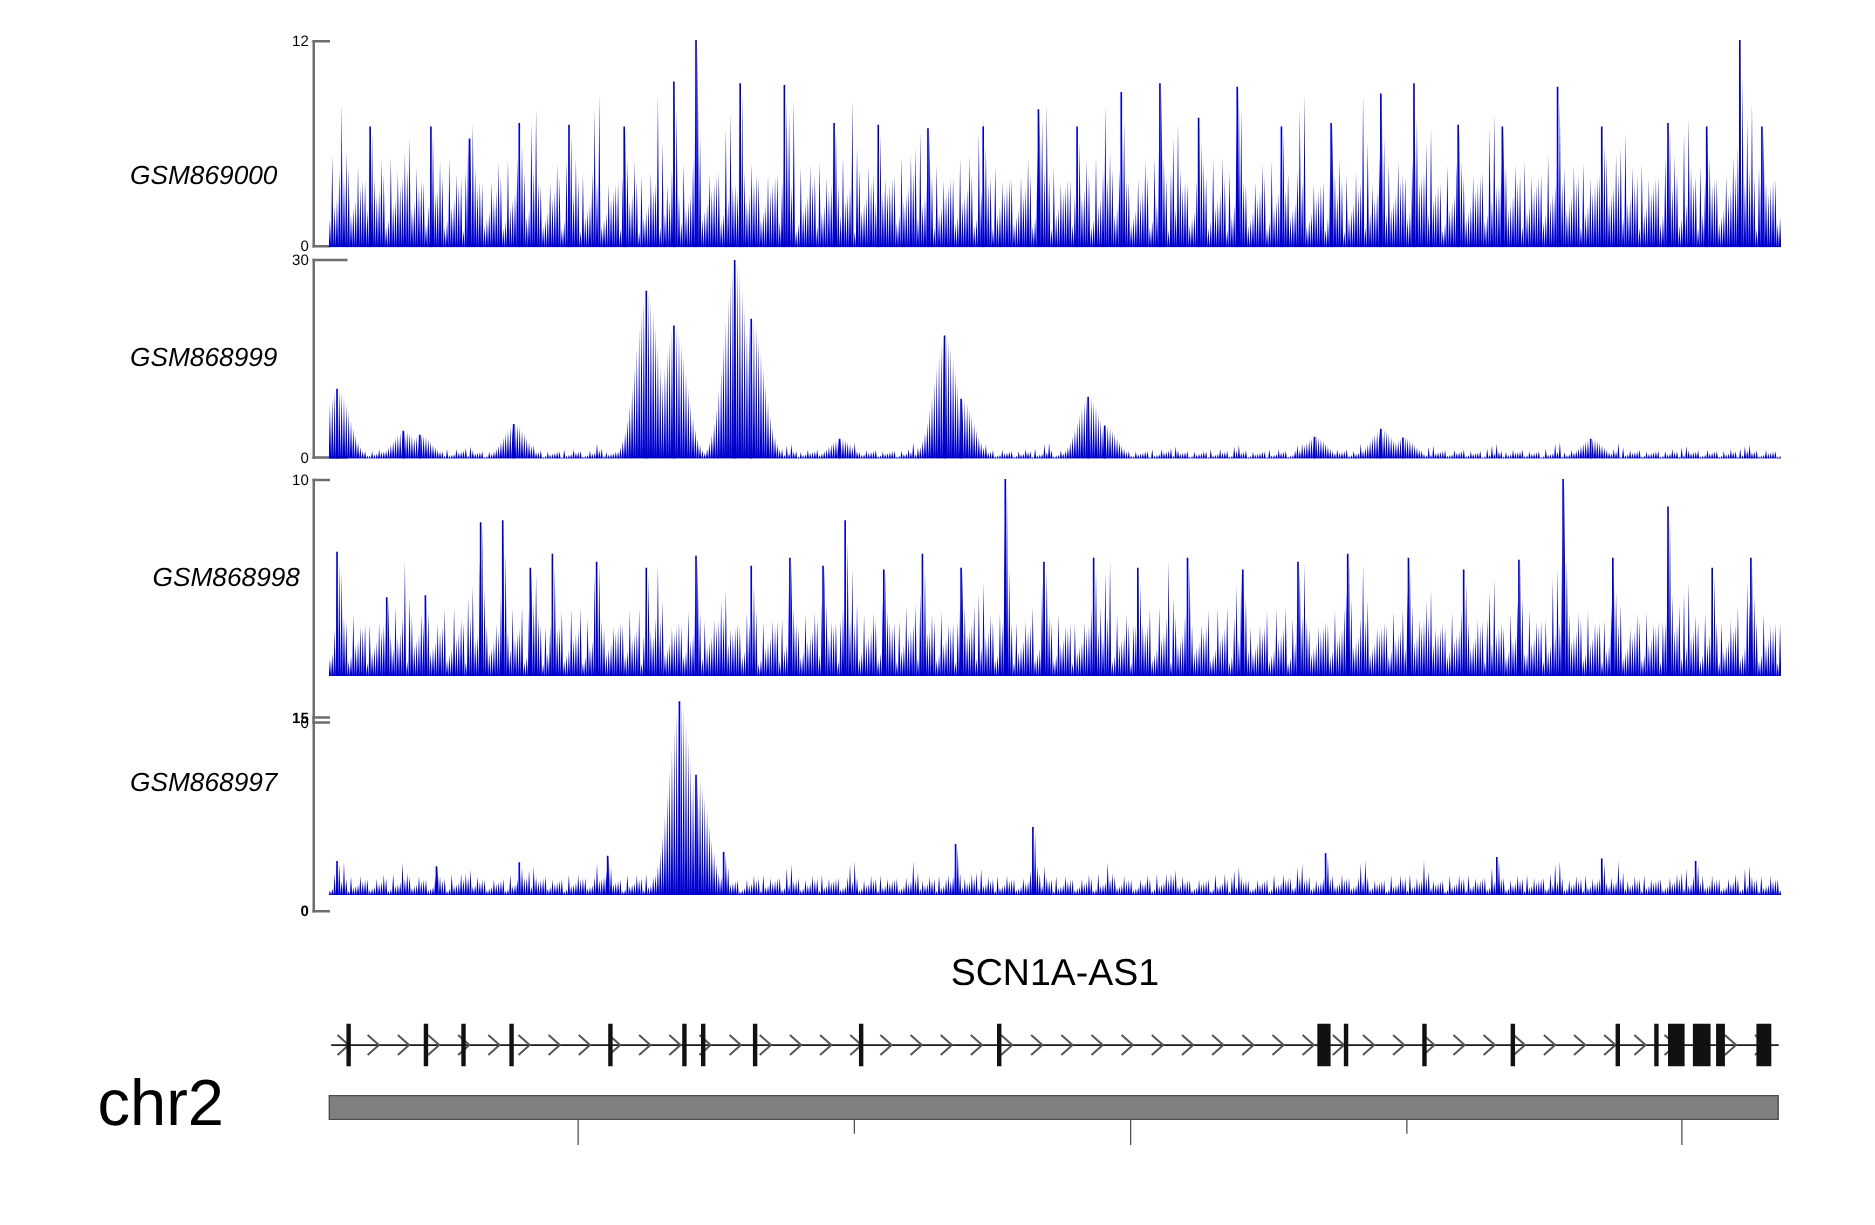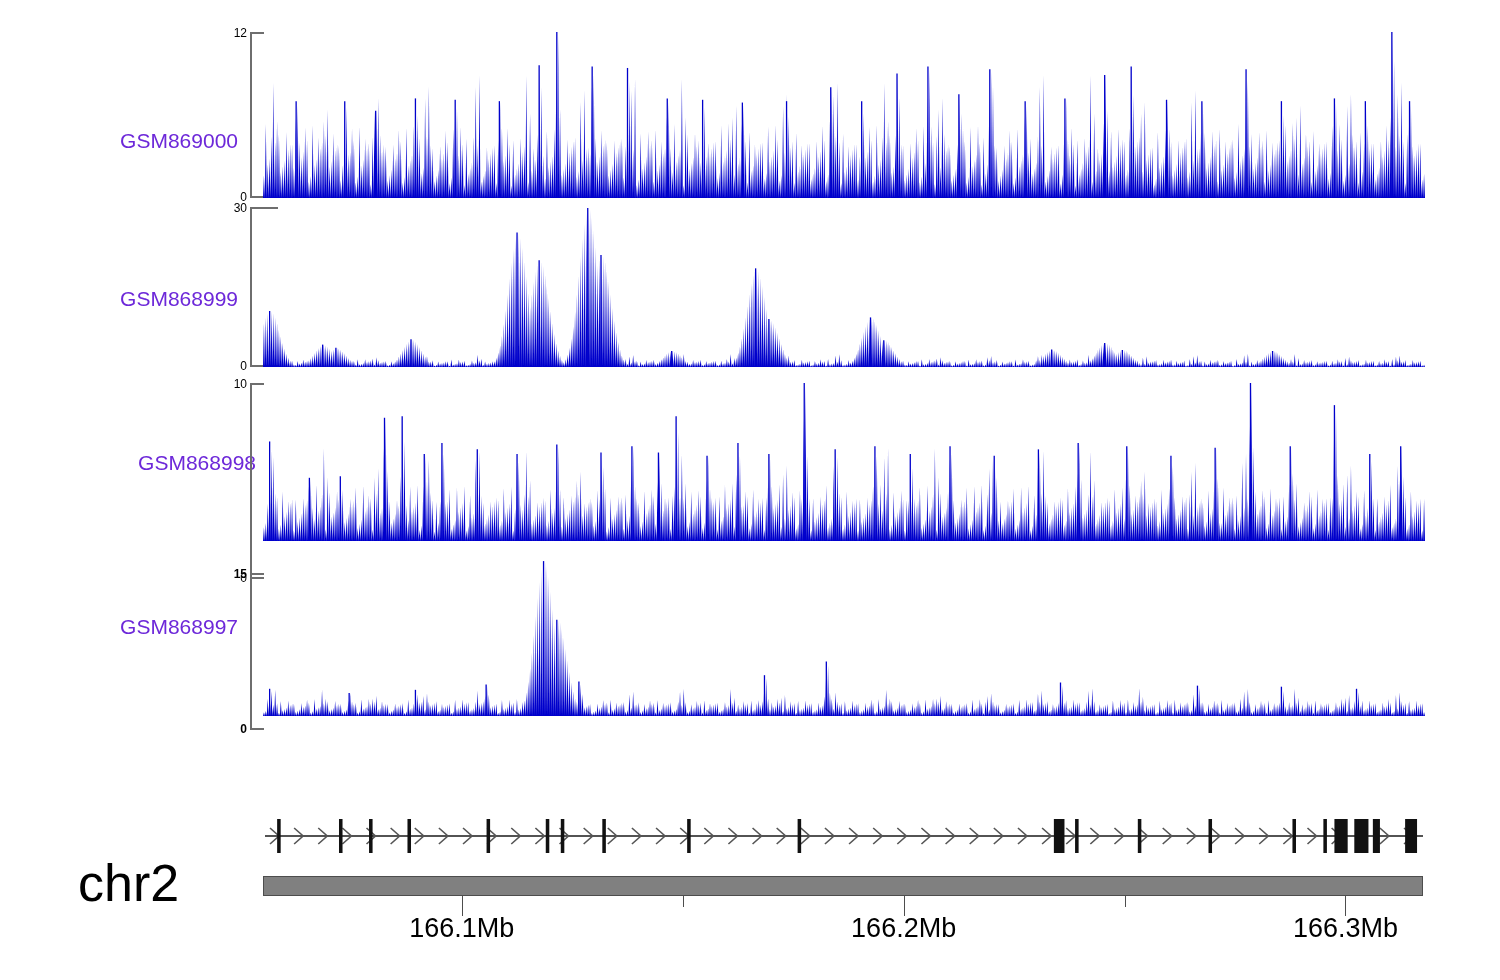--- a/index.html
+++ b/index.html
@@ -25,25 +25,26 @@
   
   .track {
     position: absolute;
     left: 0;
     width: 1500px;
   }
   .track-label {
     position: absolute;
     left: 88px;
     width: 150px;
-    text-align: right;
+    text-align: center;
     font-size: 21px;
     line-height: 24px;
-    color: #6d28d9;
+    color: #000000;
     white-space: nowrap;
+    font-style: italic;
   }
   .axis {
     position: absolute;
     left: 250px;
     width: 14px;
     border-left: 2px solid #6e6e6e;
     border-top: 2px solid #6e6e6e;
     border-bottom: 2px solid #6e6e6e;
     box-sizing: border-box;
   }
@@ -181,21 +182,21 @@
           <line x1="1018.4068441064718" x2="1018.4068441064718" y1="166" y2="69.16666666666666" stroke="#0000cc" stroke-width="1.3"></line>
           <line x1="1071.4258555133167" x2="1071.4258555133167" y1="166" y2="66.4" stroke="#0000cc" stroke-width="1.3"></line>
           <line x1="1102.353612167205" x2="1102.353612167205" y1="166" y2="69.16666666666666" stroke="#0000cc" stroke-width="1.3"></line>
           <line x1="1128.8631178706275" x2="1128.8631178706275" y1="166" y2="0" stroke="#0000cc" stroke-width="1.3"></line>
           <line x1="1146.536121672993" x2="1146.536121672993" y1="166" y2="69.16666666666666" stroke="#0000cc" stroke-width="1.3"></line>
         </svg>
       </div>
   </div>
 
   <div class="track" style="top:207px;height:160px;">
-    <div class="track-label" style="top:80px;">GSM868999</div>
+    <div class="track-label" style="top:68px;">GSM868999</div>
     <div class="axis" style="top:0px;height:160px;padding-left:26px;">
       <span class="axis-tick-top">30</span>
       <span class="axis-tick-bottom">0</span>
     </div>
     <div class="plot" style="top:0px;height:160px;">
         <svg viewBox="0 0 1162 160" preserveAspectRatio="none">
           <path d="M 0 160 L 0.00 160 L 0.94 116.39 L 1.87 160 L 1.87 160 L 2.81 110.76 L 3.75 160 L 3.75 160 L 4.69 106.58 L 5.62 160 L 5.62 160 L 6.56 104.32 L 7.50 160 L 7.50 160 L 8.43 104.24 L 9.37 160 L 9.37 160 L 10.31 106.35 L 11.25 160 L 11.25 160 L 12.18 110.40 L 13.12 160 L 13.12 160 L 14.06 115.95 L 14.99 160 L 14.99 160 L 15.93 122.41 L 16.87 160 L 16.87 160 L 17.80 129.18 L 18.74 160 L 18.74 160 L 19.68 135.72 L 20.62 160 L 20.62 160 L 21.55 141.62 L 22.49 160 L 22.49 160 L 23.43 146.64 L 24.36 160 L 24.36 160 L 25.30 150.66 L 26.24 160 L 26.24 160 L 27.18 153.73 L 28.11 160 L 28.11 160 L 29.05 153.81 L 29.99 160 L 29.99 160 L 30.92 157.49 L 31.86 160 L 31.86 160 L 32.80 157.66 L 33.74 160 L 33.74 160 L 34.67 154.08 L 35.61 160 L 35.61 160 L 36.55 156.45 L 37.48 160 L 37.48 160 L 38.42 155.84 L 39.36 160 L 39.36 160 L 40.30 152.45 L 41.23 160 L 41.23 160 L 42.17 154.63 L 43.11 160 L 43.11 160 L 44.04 154.03 L 44.98 160 L 44.98 160 L 45.92 153.42 L 46.85 160 L 46.85 160 L 47.79 151.18 L 48.73 160 L 48.73 160 L 49.67 148.64 L 50.60 160 L 50.60 160 L 51.54 145.94 L 52.48 160 L 52.48 160 L 53.41 143.28 L 54.35 160 L 54.35 160 L 55.29 140.90 L 56.23 160 L 56.23 160 L 57.16 139.04 L 58.10 160 L 58.10 160 L 59.04 137.90 L 59.97 160 L 59.97 160 L 60.91 137.61 L 61.85 160 L 61.85 160 L 62.79 138.21 L 63.72 160 L 63.72 160 L 64.66 139.62 L 65.60 160 L 65.60 160 L 66.53 141.69 L 67.47 160 L 67.47 160 L 68.41 143.77 L 69.35 160 L 69.35 160 L 70.28 142.13 L 71.22 160 L 71.22 160 L 72.16 141.11 L 73.09 160 L 73.09 160 L 74.03 140.80 L 74.97 160 L 74.97 160 L 75.90 141.26 L 76.84 160 L 76.84 160 L 77.78 142.42 L 78.72 160 L 78.72 160 L 79.65 144.16 L 80.59 160 L 80.59 160 L 81.53 146.29 L 82.46 160 L 82.46 160 L 83.40 148.59 L 84.34 160 L 84.34 160 L 85.28 150.88 L 86.21 160 L 86.21 160 L 87.15 153.00 L 88.09 160 L 88.09 160 L 89.02 153.99 L 89.96 160 L 89.96 160 L 90.90 154.08 L 91.84 160 L 91.84 160 L 92.77 157.51 L 93.71 160 L 93.71 160 L 94.65 152.36 L 95.58 160 L 95.58 160 L 96.52 157.32 L 97.46 160 L 97.46 160 L 98.40 156.72 L 99.33 160 L 99.33 160 L 100.27 156.11 L 101.21 160 L 101.21 160 L 102.14 152.14 L 103.08 160 L 103.08 160 L 104.02 154.90 L 104.95 160 L 104.95 160 L 105.89 154.29 L 106.83 160 L 106.83 160 L 107.77 153.45 L 108.70 160 L 108.70 160 L 109.64 151.45 L 110.58 160 L 110.58 160 L 111.51 157.54 L 112.45 160 L 112.45 160 L 113.39 150.18 L 114.33 160 L 114.33 160 L 115.26 153.23 L 116.20 160 L 116.20 160 L 117.14 155.72 L 118.07 160 L 118.07 160 L 119.01 155.12 L 119.95 160 L 119.95 160 L 120.89 154.54 L 121.82 160 L 121.82 160 L 122.76 153.91 L 123.70 160 L 123.70 160 L 124.63 158.37 L 125.57 160 L 125.57 160 L 126.51 157.76 L 127.45 160 L 127.45 160 L 128.38 154.33 L 129.32 160 L 129.32 160 L 130.26 156.21 L 131.19 160 L 131.19 160 L 132.13 154.46 L 133.07 160 L 133.07 160 L 134.00 152.22 L 134.94 160 L 134.94 160 L 135.88 149.51 L 136.82 160 L 136.82 160 L 137.75 146.41 L 138.69 160 L 138.69 160 L 139.63 143.09 L 140.56 160 L 140.56 160 L 141.50 139.78 L 142.44 160 L 142.44 160 L 143.38 136.76 L 144.31 160 L 144.31 160 L 145.25 134.34 L 146.19 160 L 146.19 160 L 147.12 132.79 L 148.06 160 L 148.06 160 L 149.00 132.27 L 149.94 160 L 149.94 160 L 150.87 132.85 L 151.81 160 L 151.81 160 L 152.75 134.45 L 153.68 160 L 153.68 160 L 154.62 136.91 L 155.56 160 L 155.56 160 L 156.50 139.95 L 157.43 160 L 157.43 160 L 158.37 143.27 L 159.31 160 L 159.31 160 L 160.24 146.59 L 161.18 160 L 161.18 160 L 162.12 149.67 L 163.05 160 L 163.05 160 L 163.99 148.95 L 164.93 160 L 164.93 160 L 165.87 154.56 L 166.80 160 L 166.80 160 L 167.74 154.56 L 168.68 160 L 168.68 160 L 169.61 153.14 L 170.55 160 L 170.55 160 L 171.49 158.42 L 172.43 160 L 172.43 160 L 173.36 157.81 L 174.30 160 L 174.30 160 L 175.24 154.45 L 176.17 160 L 176.17 160 L 177.11 156.60 L 178.05 160 L 178.05 160 L 178.99 155.99 L 179.92 160 L 179.92 160 L 180.86 155.39 L 181.80 160 L 181.80 160 L 182.73 154.23 L 183.67 160 L 183.67 160 L 184.61 154.17 L 185.55 160 L 185.55 160 L 186.48 158.63 L 187.42 160 L 187.42 160 L 188.36 152.61 L 189.29 160 L 189.29 160 L 190.23 157.42 L 191.17 160 L 191.17 160 L 192.10 156.82 L 193.04 160 L 193.04 160 L 193.98 156.21 L 194.92 160 L 194.92 160 L 195.85 152.39 L 196.79 160 L 196.79 160 L 197.73 155.00 L 198.66 160 L 198.66 160 L 199.60 154.39 L 200.54 160 L 200.54 160 L 201.48 153.70 L 202.41 160 L 202.41 160 L 203.35 158.25 L 204.29 160 L 204.29 160 L 205.22 157.64 L 206.16 160 L 206.16 160 L 207.10 157.03 L 208.04 160 L 208.04 160 L 208.97 153.48 L 209.91 160 L 209.91 160 L 210.85 155.82 L 211.78 160 L 211.78 160 L 212.72 155.22 L 213.66 160 L 213.66 160 L 214.60 147.73 L 215.53 160 L 215.53 160 L 216.47 153.27 L 217.41 160 L 217.41 160 L 218.34 151.79 L 219.28 160 L 219.28 160 L 220.22 157.86 L 221.15 160 L 221.15 160 L 222.09 154.57 L 223.03 160 L 223.03 160 L 223.97 156.65 L 224.90 160 L 224.90 160 L 225.84 156.04 L 226.78 160 L 226.78 160 L 227.71 155.43 L 228.65 160 L 228.65 160 L 229.59 154.36 L 230.53 160 L 230.53 160 L 231.46 154.22 L 232.40 160 L 232.40 160 L 233.34 150.68 L 234.27 160 L 234.27 160 L 235.21 145.50 L 236.15 160 L 236.15 160 L 237.09 138.32 L 238.02 160 L 238.02 160 L 238.96 128.87 L 239.90 160 L 239.90 160 L 240.83 117.04 L 241.77 160 L 241.77 160 L 242.71 103.04 L 243.65 160 L 243.65 160 L 244.58 87.44 L 245.52 160 L 245.52 160 L 246.46 71.19 L 247.39 160 L 247.39 160 L 248.33 55.56 L 249.27 160 L 249.27 160 L 250.20 42.01 L 251.14 160 L 251.14 160 L 252.08 31.92 L 253.02 160 L 253.02 160 L 253.95 26.41 L 254.89 160 L 254.89 160 L 255.83 26.14 L 256.76 160 L 256.76 160 L 257.70 31.12 L 258.64 160 L 258.64 160 L 259.58 40.79 L 260.51 160 L 260.51 160 L 261.45 54.05 L 262.39 160 L 262.39 160 L 263.32 69.53 L 264.26 160 L 264.26 160 L 265.20 85.78 L 266.14 160 L 266.14 160 L 267.07 99.68 L 268.01 160 L 268.01 160 L 268.95 86.79 L 269.88 160 L 269.88 160 L 270.82 74.65 L 271.76 160 L 271.76 160 L 272.70 64.38 L 273.63 160 L 273.63 160 L 274.57 57.09 L 275.51 160 L 275.51 160 L 276.44 53.58 L 277.38 160 L 277.38 160 L 278.32 54.26 L 279.25 160 L 279.25 160 L 280.19 59.06 L 281.13 160 L 281.13 160 L 282.07 67.42 L 283.00 160 L 283.00 160 L 283.94 78.42 L 284.88 160 L 284.88 160 L 285.81 90.93 L 286.75 160 L 286.75 160 L 287.69 103.82 L 288.63 160 L 288.63 160 L 289.56 116.09 L 290.50 160 L 290.50 160 L 291.44 127.03 L 292.37 160 L 292.37 160 L 293.31 136.21 L 294.25 160 L 294.25 160 L 295.19 143.51 L 296.12 160 L 296.12 160 L 297.06 149.02 L 298.00 160 L 298.00 160 L 298.93 152.97 L 299.87 160 L 299.87 160 L 300.81 155.30 L 301.75 160 L 301.75 160 L 302.68 152.17 L 303.62 160 L 303.62 160 L 304.56 147.47 L 305.49 160 L 305.49 160 L 306.43 140.72 L 307.37 160 L 307.37 160 L 308.30 131.50 L 309.24 160 L 309.24 160 L 310.18 119.53 L 311.12 160 L 311.12 160 L 312.05 104.77 L 312.99 160 L 312.99 160 L 313.93 87.60 L 314.86 160 L 314.86 160 L 315.80 68.80 L 316.74 160 L 316.74 160 L 317.68 49.63 L 318.61 160 L 318.61 160 L 319.55 31.67 L 320.49 160 L 320.49 160 L 321.42 16.63 L 322.36 160 L 322.36 160 L 323.30 6.11 L 324.24 160 L 324.24 160 L 325.17 1.30 L 326.11 160 L 326.11 160 L 327.05 2.75 L 327.98 160 L 327.98 160 L 328.92 10.30 L 329.86 160 L 329.86 160 L 330.80 23.08 L 331.73 160 L 331.73 160 L 332.67 39.67 L 333.61 160 L 333.61 160 L 334.54 58.40 L 335.48 160 L 335.48 160 L 336.42 51.96 L 337.35 160 L 337.35 160 L 338.29 48.26 L 339.23 160 L 339.23 160 L 340.17 48.97 L 341.10 160 L 341.10 160 L 342.04 53.99 L 342.98 160 L 342.98 160 L 343.91 62.76 L 344.85 160 L 344.85 160 L 345.79 74.30 L 346.73 160 L 346.73 160 L 347.66 87.43 L 348.60 160 L 348.60 160 L 349.54 100.96 L 350.47 160 L 350.47 160 L 351.41 113.85 L 352.35 160 L 352.35 160 L 353.29 125.34 L 354.22 160 L 354.22 160 L 355.16 134.99 L 356.10 160 L 356.10 160 L 357.03 142.66 L 357.97 160 L 357.97 160 L 358.91 148.45 L 359.85 160 L 359.85 160 L 360.78 152.61 L 361.72 160 L 361.72 160 L 362.66 152.01 L 363.59 160 L 363.59 160 L 364.53 156.79 L 365.47 160 L 365.47 160 L 366.40 149.39 L 367.34 160 L 367.34 160 L 368.28 155.58 L 369.22 160 L 369.22 160 L 370.15 148.12 L 371.09 160 L 371.09 160 L 372.03 154.37 L 372.96 160 L 372.96 160 L 373.90 153.76 L 374.84 160 L 374.84 160 L 375.78 158.23 L 376.71 160 L 376.71 160 L 377.65 154.51 L 378.59 160 L 378.59 160 L 379.52 157.01 L 380.46 160 L 380.46 160 L 381.40 156.41 L 382.34 160 L 382.34 160 L 383.27 152.88 L 384.21 160 L 384.21 160 L 385.15 155.19 L 386.08 160 L 386.08 160 L 387.02 154.59 L 387.96 160 L 387.96 160 L 388.90 153.98 L 389.83 160 L 389.83 160 L 390.77 152.67 L 391.71 160 L 391.71 160 L 392.64 156.90 L 393.58 160 L 393.58 160 L 394.52 155.64 L 395.45 160 L 395.45 160 L 396.39 153.98 L 397.33 160 L 397.33 160 L 398.27 152.33 L 399.20 160 L 399.20 160 L 400.14 150.41 L 401.08 160 L 401.08 160 L 402.01 148.50 L 402.95 160 L 402.95 160 L 403.89 146.73 L 404.83 160 L 404.83 160 L 405.76 145.30 L 406.70 160 L 406.70 160 L 407.64 144.36 L 408.57 160 L 408.57 160 L 409.51 144.00 L 410.45 160 L 410.45 160 L 411.39 144.28 L 412.32 160 L 412.32 160 L 413.26 145.16 L 414.20 160 L 414.20 160 L 415.13 146.54 L 416.07 160 L 416.07 160 L 417.01 148.17 L 417.95 160 L 417.95 160 L 418.88 150.18 L 419.82 160 L 419.82 160 L 420.76 146.89 L 421.69 160 L 421.69 160 L 422.63 153.89 L 423.57 160 L 423.57 160 L 424.50 154.64 L 425.44 160 L 425.44 160 L 426.38 156.76 L 427.32 160 L 427.32 160 L 428.25 156.46 L 429.19 160 L 429.19 160 L 430.13 153.01 L 431.06 160 L 431.06 160 L 432.00 155.24 L 432.94 160 L 432.94 160 L 433.88 154.64 L 434.81 160 L 434.81 160 L 435.75 154.03 L 436.69 160 L 436.69 160 L 437.62 152.79 L 438.56 160 L 438.56 160 L 439.50 157.89 L 440.44 160 L 440.44 160 L 441.37 157.28 L 442.31 160 L 442.31 160 L 443.25 154.10 L 444.18 160 L 444.18 160 L 445.12 156.07 L 446.06 160 L 446.06 160 L 447.00 155.46 L 447.93 160 L 447.93 160 L 448.87 154.86 L 449.81 160 L 449.81 160 L 450.74 153.88 L 451.68 160 L 451.68 160 L 452.62 153.64 L 453.55 160 L 453.55 160 L 454.49 158.11 L 455.43 160 L 455.43 160 L 456.37 157.50 L 457.30 160 L 457.30 160 L 458.24 153.67 L 459.18 160 L 459.18 160 L 460.11 156.29 L 461.05 160 L 461.05 160 L 461.99 155.68 L 462.93 160 L 462.93 160 L 463.86 152.04 L 464.80 160 L 464.80 160 L 465.74 154.47 L 466.67 160 L 466.67 160 L 467.61 146.94 L 468.55 160 L 468.55 160 L 469.49 156.37 L 470.42 160 L 470.42 160 L 471.36 151.00 L 472.30 160 L 472.30 160 L 473.23 150.64 L 474.17 160 L 474.17 160 L 475.11 145.84 L 476.05 160 L 476.05 160 L 476.98 139.41 L 477.92 160 L 477.92 160 L 478.86 131.25 L 479.79 160 L 479.79 160 L 480.73 121.42 L 481.67 160 L 481.67 160 L 482.60 110.26 L 483.54 160 L 483.54 160 L 484.48 98.38 L 485.42 160 L 485.42 160 L 486.35 86.67 L 487.29 160 L 487.29 160 L 488.23 76.14 L 489.16 160 L 489.16 160 L 490.10 67.87 L 491.04 160 L 491.04 160 L 491.98 62.75 L 492.91 160 L 492.91 160 L 493.85 61.38 L 494.79 160 L 494.79 160 L 495.72 63.90 L 496.66 160 L 496.66 160 L 497.60 70.03 L 498.54 160 L 498.54 160 L 499.47 79.08 L 500.41 160 L 500.41 160 L 501.35 90.06 L 502.28 160 L 502.28 160 L 503.22 101.93 L 504.16 160 L 504.16 160 L 505.10 112.81 L 506.03 160 L 506.03 160 L 506.97 112.01 L 507.91 160 L 507.91 160 L 508.84 113.10 L 509.78 160 L 509.78 160 L 510.72 115.96 L 511.65 160 L 511.65 160 L 512.59 120.28 L 513.53 160 L 513.53 160 L 514.47 125.57 L 515.40 160 L 515.40 160 L 516.34 131.33 L 517.28 160 L 517.28 160 L 518.21 137.06 L 519.15 160 L 519.15 160 L 520.09 142.37 L 521.03 160 L 521.03 160 L 521.96 146.98 L 522.90 160 L 522.90 160 L 523.84 150.76 L 524.77 160 L 524.77 160 L 525.71 148.50 L 526.65 160 L 526.65 160 L 527.59 154.74 L 528.52 160 L 528.52 160 L 529.46 154.13 L 530.40 160 L 530.40 160 L 531.33 153.04 L 532.27 160 L 532.27 160 L 533.21 157.98 L 534.15 160 L 534.15 160 L 535.08 157.38 L 536.02 160 L 536.02 160 L 536.96 156.77 L 537.89 160 L 537.89 160 L 538.83 152.83 L 539.77 160 L 539.77 160 L 540.70 155.56 L 541.64 160 L 541.64 160 L 542.58 154.95 L 543.52 160 L 543.52 160 L 544.45 154.13 L 545.39 160 L 545.39 160 L 546.33 153.74 L 547.26 160 L 547.26 160 L 548.20 158.20 L 549.14 160 L 549.14 160 L 550.08 157.60 L 551.01 160 L 551.01 160 L 551.95 153.92 L 552.89 160 L 552.89 160 L 553.82 156.39 L 554.76 160 L 554.76 160 L 555.70 155.78 L 556.64 160 L 556.64 160 L 557.57 152.29 L 558.51 160 L 558.51 160 L 559.45 154.57 L 560.38 160 L 560.38 160 L 561.32 153.96 L 562.26 160 L 562.26 160 L 563.20 158.42 L 564.13 160 L 564.13 160 L 565.07 152.07 L 566.01 160 L 566.01 160 L 566.94 157.21 L 567.88 160 L 567.88 160 L 568.82 156.60 L 569.75 160 L 569.75 160 L 570.69 156.00 L 571.63 160 L 571.63 160 L 572.57 148.55 L 573.50 160 L 573.50 160 L 574.44 154.79 L 575.38 160 L 575.38 160 L 576.31 147.28 L 577.25 160 L 577.25 160 L 578.19 153.16 L 579.13 160 L 579.13 160 L 580.06 158.03 L 581.00 160 L 581.00 160 L 581.94 157.43 L 582.87 160 L 582.87 160 L 583.81 156.82 L 584.75 160 L 584.75 160 L 585.69 152.95 L 586.62 160 L 586.62 160 L 587.56 155.61 L 588.50 160 L 588.50 160 L 589.43 153.67 L 590.37 160 L 590.37 160 L 591.31 150.69 L 592.25 160 L 592.25 160 L 593.18 146.84 L 594.12 160 L 594.12 160 L 595.06 142.13 L 595.99 160 L 595.99 160 L 596.93 136.69 L 597.87 160 L 597.87 160 L 598.80 130.79 L 599.74 160 L 599.74 160 L 600.68 124.82 L 601.62 160 L 601.62 160 L 602.55 119.30 L 603.49 160 L 603.49 160 L 604.43 114.76 L 605.36 160 L 605.36 160 L 606.30 111.68 L 607.24 160 L 607.24 160 L 608.18 110.42 L 609.11 160 L 609.11 160 L 610.05 111.12 L 610.99 160 L 610.99 160 L 611.92 113.70 L 612.86 160 L 612.86 160 L 613.80 117.86 L 614.74 160 L 614.74 160 L 615.67 123.16 L 616.61 160 L 616.61 160 L 617.55 129.05 L 618.48 160 L 618.48 160 L 619.42 134.11 L 620.36 160 L 620.36 160 L 621.30 133.36 L 622.23 160 L 622.23 160 L 623.17 133.66 L 624.11 160 L 624.11 160 L 625.04 134.98 L 625.98 160 L 625.98 160 L 626.92 137.16 L 627.85 160 L 627.85 160 L 628.79 139.97 L 629.73 160 L 629.73 160 L 630.67 143.13 L 631.60 160 L 631.60 160 L 632.54 146.34 L 633.48 160 L 633.48 160 L 634.41 149.38 L 635.35 160 L 635.35 160 L 636.29 152.06 L 637.23 160 L 637.23 160 L 638.16 154.30 L 639.10 160 L 639.10 160 L 640.04 153.84 L 640.97 160 L 640.97 160 L 641.91 157.39 L 642.85 160 L 642.85 160 L 643.79 157.70 L 644.72 160 L 644.72 160 L 645.66 154.16 L 646.60 160 L 646.60 160 L 647.53 156.48 L 648.47 160 L 648.47 160 L 649.41 155.88 L 650.35 160 L 650.35 160 L 651.28 155.27 L 652.22 160 L 652.22 160 L 653.16 153.95 L 654.09 160 L 654.09 160 L 655.03 154.06 L 655.97 160 L 655.97 160 L 656.90 158.52 L 657.84 160 L 657.84 160 L 658.78 152.32 L 659.72 160 L 659.72 160 L 660.65 157.31 L 661.59 160 L 661.59 160 L 662.53 156.70 L 663.46 160 L 663.46 160 L 664.40 156.10 L 665.34 160 L 665.34 160 L 666.28 152.11 L 667.21 160 L 667.21 160 L 668.15 154.88 L 669.09 160 L 669.09 160 L 670.02 154.28 L 670.96 160 L 670.96 160 L 671.90 153.41 L 672.84 160 L 672.84 160 L 673.77 151.44 L 674.71 160 L 674.71 160 L 675.65 157.53 L 676.58 160 L 676.58 160 L 677.52 150.16 L 678.46 160 L 678.46 160 L 679.40 153.20 L 680.33 160 L 680.33 160 L 681.27 155.71 L 682.21 160 L 682.21 160 L 683.14 155.10 L 684.08 160 L 684.08 160 L 685.02 154.50 L 685.95 160 L 685.95 160 L 686.89 153.89 L 687.83 160 L 687.83 160 L 688.77 158.35 L 689.70 160 L 689.70 160 L 690.64 157.74 L 691.58 160 L 691.58 160 L 692.51 154.29 L 693.45 160 L 693.45 160 L 694.39 156.53 L 695.33 160 L 695.33 160 L 696.26 155.93 L 697.20 160 L 697.20 160 L 698.14 155.32 L 699.07 160 L 699.07 160 L 700.01 154.07 L 700.95 160 L 700.95 160 L 701.89 154.11 L 702.82 160 L 702.82 160 L 703.76 158.57 L 704.70 160 L 704.70 160 L 705.63 152.44 L 706.57 160 L 706.57 160 L 707.51 157.36 L 708.45 160 L 708.45 160 L 709.38 156.75 L 710.32 160 L 710.32 160 L 711.26 156.15 L 712.19 160 L 712.19 160 L 713.13 152.23 L 714.07 160 L 714.07 160 L 715.00 154.93 L 715.94 160 L 715.94 160 L 716.88 154.33 L 717.82 160 L 717.82 160 L 718.75 153.53 L 719.69 160 L 719.69 160 L 720.63 158.18 L 721.56 160 L 721.56 160 L 722.50 157.58 L 723.44 160 L 723.44 160 L 724.38 150.21 L 725.31 160 L 725.31 160 L 726.25 153.32 L 727.19 160 L 727.19 160 L 728.12 148.94 L 729.06 160 L 729.06 160 L 730.00 155.15 L 730.94 160 L 730.94 160 L 731.87 154.55 L 732.81 160 L 732.81 160 L 733.75 153.10 L 734.68 160 L 734.68 160 L 735.62 158.40 L 736.56 160 L 736.56 160 L 737.50 157.79 L 738.43 160 L 738.43 160 L 739.37 154.41 L 740.31 160 L 740.31 160 L 741.24 156.58 L 742.18 160 L 742.18 160 L 743.12 155.98 L 744.05 160 L 744.05 160 L 744.99 155.37 L 745.93 160 L 745.93 160 L 746.87 154.19 L 747.80 160 L 747.80 160 L 748.74 154.16 L 749.68 160 L 749.68 160 L 750.61 158.62 L 751.55 160 L 751.55 160 L 752.49 152.57 L 753.43 160 L 753.43 160 L 754.36 157.41 L 755.30 160 L 755.30 160 L 756.24 156.80 L 757.17 160 L 757.17 160 L 758.11 156.19 L 759.05 160 L 759.05 160 L 759.99 152.35 L 760.92 160 L 760.92 160 L 761.86 154.98 L 762.80 160 L 762.80 160 L 763.73 154.38 L 764.67 160 L 764.67 160 L 765.61 153.66 L 766.55 160 L 766.55 160 L 767.48 158.23 L 768.42 160 L 768.42 160 L 769.36 157.62 L 770.29 160 L 770.29 160 L 771.23 157.02 L 772.17 160 L 772.17 160 L 773.10 153.44 L 774.04 160 L 774.04 160 L 774.98 148.99 L 775.92 160 L 775.92 160 L 776.85 153.02 L 777.79 160 L 777.79 160 L 778.73 147.71 L 779.66 160 L 779.66 160 L 780.60 148.90 L 781.54 160 L 781.54 160 L 782.48 146.81 L 783.41 160 L 783.41 160 L 784.35 144.95 L 785.29 160 L 785.29 160 L 786.22 143.50 L 787.16 160 L 787.16 160 L 788.10 142.62 L 789.04 160 L 789.04 160 L 789.97 142.41 L 790.91 160 L 790.91 160 L 791.85 142.90 L 792.78 160 L 792.78 160 L 793.72 144.03 L 794.66 160 L 794.66 160 L 795.60 145.66 L 796.53 160 L 796.53 160 L 797.47 147.64 L 798.41 160 L 798.41 160 L 799.34 149.76 L 800.28 160 L 800.28 160 L 801.22 151.84 L 802.15 160 L 802.15 160 L 803.09 153.76 L 804.03 160 L 804.03 160 L 804.97 155.42 L 805.90 160 L 805.90 160 L 806.84 152.48 L 807.78 160 L 807.78 160 L 808.71 155.03 L 809.65 160 L 809.65 160 L 810.59 154.43 L 811.53 160 L 811.53 160 L 812.46 153.78 L 813.40 160 L 813.40 160 L 814.34 152.26 L 815.27 160 L 815.27 160 L 816.21 157.67 L 817.15 160 L 817.15 160 L 818.09 157.07 L 819.02 160 L 819.02 160 L 819.96 153.57 L 820.90 160 L 820.90 160 L 821.83 155.86 L 822.77 160 L 822.77 160 L 823.71 155.25 L 824.65 160 L 824.65 160 L 825.58 147.77 L 826.52 160 L 826.52 160 L 827.46 153.35 L 828.39 160 L 828.39 160 L 829.33 151.21 L 830.27 160 L 830.27 160 L 831.20 148.56 L 832.14 160 L 832.14 160 L 833.08 145.70 L 834.02 160 L 834.02 160 L 834.95 142.82 L 835.89 160 L 835.89 160 L 836.83 140.17 L 837.76 160 L 837.76 160 L 838.70 138.00 L 839.64 160 L 839.64 160 L 840.58 136.56 L 841.51 160 L 841.51 160 L 842.45 136.00 L 843.39 160 L 843.39 160 L 844.32 136.40 L 845.26 160 L 845.26 160 L 846.20 137.69 L 847.14 160 L 847.14 160 L 848.07 139.75 L 849.01 160 L 849.01 160 L 849.95 142.33 L 850.88 160 L 850.88 160 L 851.82 145.19 L 852.76 160 L 852.76 160 L 853.70 146.67 L 854.63 160 L 854.63 160 L 855.57 144.96 L 856.51 160 L 856.51 160 L 857.44 143.70 L 858.38 160 L 858.38 160 L 859.32 143.02 L 860.25 160 L 860.25 160 L 861.19 143.01 L 862.13 160 L 862.13 160 L 863.07 143.67 L 864.00 160 L 864.00 160 L 864.94 144.91 L 865.88 160 L 865.88 160 L 866.81 146.61 L 867.75 160 L 867.75 160 L 868.69 148.58 L 869.63 160 L 869.63 160 L 870.56 150.65 L 871.50 160 L 871.50 160 L 872.44 152.64 L 873.37 160 L 873.37 160 L 874.31 153.47 L 875.25 160 L 875.25 160 L 876.19 155.95 L 877.12 160 L 877.12 160 L 878.06 157.17 L 879.00 160 L 879.00 160 L 879.93 150.60 L 880.87 160 L 880.87 160 L 881.81 156.73 L 882.75 160 L 882.75 160 L 883.68 149.32 L 884.62 160 L 884.62 160 L 885.56 155.52 L 886.49 160 L 886.49 160 L 887.43 154.56 L 888.37 160 L 888.37 160 L 889.30 154.31 L 890.24 160 L 890.24 160 L 891.18 153.70 L 892.12 160 L 892.12 160 L 893.05 152.94 L 893.99 160 L 893.99 160 L 894.93 157.55 L 895.86 160 L 895.86 160 L 896.80 156.95 L 897.74 160 L 897.74 160 L 898.68 156.34 L 899.61 160 L 899.61 160 L 900.55 152.72 L 901.49 160 L 901.49 160 L 902.42 155.13 L 903.36 160 L 903.36 160 L 904.30 154.52 L 905.24 160 L 905.24 160 L 906.17 153.92 L 907.11 160 L 907.11 160 L 908.05 152.51 L 908.98 160 L 908.98 160 L 909.92 157.77 L 910.86 160 L 910.86 160 L 911.80 157.17 L 912.73 160 L 912.73 160 L 913.67 153.81 L 914.61 160 L 914.61 160 L 915.54 155.95 L 916.48 160 L 916.48 160 L 917.42 155.35 L 918.35 160 L 918.35 160 L 919.29 154.74 L 920.23 160 L 920.23 160 L 921.17 153.60 L 922.10 160 L 922.10 160 L 923.04 158.60 L 923.98 160 L 923.98 160 L 924.91 157.99 L 925.85 160 L 925.85 160 L 926.79 151.97 L 927.73 160 L 927.73 160 L 928.66 156.78 L 929.60 160 L 929.60 160 L 930.54 149.37 L 931.47 160 L 931.47 160 L 932.41 155.57 L 933.35 160 L 933.35 160 L 934.29 148.10 L 935.22 160 L 935.22 160 L 936.16 154.35 L 937.10 160 L 937.10 160 L 938.03 153.75 L 938.97 160 L 938.97 160 L 939.91 158.21 L 940.85 160 L 940.85 160 L 941.78 154.47 L 942.72 160 L 942.72 160 L 943.66 157.00 L 944.59 160 L 944.59 160 L 945.53 156.39 L 946.47 160 L 946.47 160 L 947.40 152.85 L 948.34 160 L 948.34 160 L 949.28 155.18 L 950.22 160 L 950.22 160 L 951.15 154.57 L 952.09 160 L 952.09 160 L 953.03 153.97 L 953.96 160 L 953.96 160 L 954.90 152.63 L 955.84 160 L 955.84 160 L 956.78 157.82 L 957.71 160 L 957.71 160 L 958.65 157.22 L 959.59 160 L 959.59 160 L 960.52 153.94 L 961.46 160 L 961.46 160 L 962.40 156.00 L 963.34 160 L 963.34 160 L 964.27 155.40 L 965.21 160 L 965.21 160 L 966.15 154.79 L 967.08 160 L 967.08 160 L 968.02 153.72 L 968.96 160 L 968.96 160 L 969.90 158.65 L 970.83 160 L 970.83 160 L 971.77 158.04 L 972.71 160 L 972.71 160 L 973.64 152.09 L 974.58 160 L 974.58 160 L 975.52 156.83 L 976.45 160 L 976.45 160 L 977.39 156.22 L 978.33 160 L 978.33 160 L 979.27 155.62 L 980.20 160 L 980.20 160 L 981.14 148.15 L 982.08 160 L 982.08 160 L 983.01 154.40 L 983.95 160 L 983.95 160 L 984.89 146.87 L 985.83 160 L 985.83 160 L 986.76 158.26 L 987.70 160 L 987.70 160 L 988.64 154.60 L 989.57 160 L 989.57 160 L 990.51 157.05 L 991.45 160 L 991.45 160 L 992.39 156.44 L 993.32 160 L 993.32 160 L 994.26 152.97 L 995.20 160 L 995.20 160 L 996.13 155.07 L 997.07 160 L 997.07 160 L 998.01 153.43 L 998.95 160 L 998.95 160 L 999.88 151.59 L 1000.82 160 L 1000.82 160 L 1001.76 149.65 L 1002.69 160 L 1002.69 160 L 1003.63 147.78 L 1004.57 160 L 1004.57 160 L 1005.50 146.12 L 1006.44 160 L 1006.44 160 L 1007.38 144.87 L 1008.32 160 L 1008.32 160 L 1009.25 144.14 L 1010.19 160 L 1010.19 160 L 1011.13 144.03 L 1012.06 160 L 1012.06 160 L 1013.00 144.56 L 1013.94 160 L 1013.94 160 L 1014.88 145.65 L 1015.81 160 L 1015.81 160 L 1016.75 147.18 L 1017.69 160 L 1017.69 160 L 1018.62 149.00 L 1019.56 160 L 1019.56 160 L 1020.50 150.94 L 1021.44 160 L 1021.44 160 L 1022.37 152.82 L 1023.31 160 L 1023.31 160 L 1024.25 154.54 L 1025.18 160 L 1025.18 160 L 1026.12 155.67 L 1027.06 160 L 1027.06 160 L 1028.00 152.00 L 1028.93 160 L 1028.93 160 L 1029.87 154.45 L 1030.81 160 L 1030.81 160 L 1031.74 146.93 L 1032.68 160 L 1032.68 160 L 1033.62 158.31 L 1034.55 160 L 1034.55 160 L 1035.49 150.98 L 1036.43 160 L 1036.43 160 L 1037.37 157.10 L 1038.30 160 L 1038.30 160 L 1039.24 156.49 L 1040.18 160 L 1040.18 160 L 1041.11 153.09 L 1042.05 160 L 1042.05 160 L 1042.99 155.28 L 1043.93 160 L 1043.93 160 L 1044.86 154.67 L 1045.80 160 L 1045.80 160 L 1046.74 154.07 L 1047.67 160 L 1047.67 160 L 1048.61 152.88 L 1049.55 160 L 1049.55 160 L 1050.49 157.92 L 1051.42 160 L 1051.42 160 L 1052.36 157.31 L 1053.30 160 L 1053.30 160 L 1054.23 154.18 L 1055.17 160 L 1055.17 160 L 1056.11 156.10 L 1057.05 160 L 1057.05 160 L 1057.98 155.50 L 1058.92 160 L 1058.92 160 L 1059.86 154.89 L 1060.79 160 L 1060.79 160 L 1061.73 153.97 L 1062.67 160 L 1062.67 160 L 1063.60 153.68 L 1064.54 160 L 1064.54 160 L 1065.48 158.14 L 1066.42 160 L 1066.42 160 L 1067.35 157.53 L 1068.29 160 L 1068.29 160 L 1069.23 153.75 L 1070.16 160 L 1070.16 160 L 1071.10 156.32 L 1072.04 160 L 1072.04 160 L 1072.98 155.71 L 1073.91 160 L 1073.91 160 L 1074.85 152.13 L 1075.79 160 L 1075.79 160 L 1076.72 154.50 L 1077.66 160 L 1077.66 160 L 1078.60 153.90 L 1079.54 160 L 1079.54 160 L 1080.47 158.36 L 1081.41 160 L 1081.41 160 L 1082.35 151.04 L 1083.28 160 L 1083.28 160 L 1084.22 157.14 L 1085.16 160 L 1085.16 160 L 1086.10 149.76 L 1087.03 160 L 1087.03 160 L 1087.97 153.22 L 1088.91 160 L 1088.91 160 L 1089.84 155.33 L 1090.78 160 L 1090.78 160 L 1091.72 154.72 L 1092.65 160 L 1092.65 160 L 1093.59 154.11 L 1094.53 160 L 1094.53 160 L 1095.47 153.00 L 1096.40 160 L 1096.40 160 L 1097.34 157.97 L 1098.28 160 L 1098.28 160 L 1099.21 157.36 L 1100.15 160 L 1100.15 160 L 1101.09 156.76 L 1102.03 160 L 1102.03 160 L 1102.96 152.79 L 1103.90 160 L 1103.90 160 L 1104.84 155.55 L 1105.77 160 L 1105.77 160 L 1106.71 154.94 L 1107.65 160 L 1107.65 160 L 1108.59 154.09 L 1109.52 160 L 1109.52 160 L 1110.46 153.73 L 1111.40 160 L 1111.40 160 L 1112.33 158.19 L 1113.27 160 L 1113.27 160 L 1114.21 157.58 L 1115.15 160 L 1115.15 160 L 1116.08 153.88 L 1117.02 160 L 1117.02 160 L 1117.96 156.37 L 1118.89 160 L 1118.89 160 L 1119.83 155.76 L 1120.77 160 L 1120.77 160 L 1121.70 152.25 L 1122.64 160 L 1122.64 160 L 1123.58 154.55 L 1124.52 160 L 1124.52 160 L 1125.45 153.95 L 1126.39 160 L 1126.39 160 L 1127.33 158.41 L 1128.26 160 L 1128.26 160 L 1129.20 152.03 L 1130.14 160 L 1130.14 160 L 1131.08 157.19 L 1132.01 160 L 1132.01 160 L 1132.95 149.81 L 1133.89 160 L 1133.89 160 L 1134.82 153.34 L 1135.76 160 L 1135.76 160 L 1136.70 148.54 L 1137.64 160 L 1137.64 160 L 1138.57 154.77 L 1139.51 160 L 1139.51 160 L 1140.45 154.16 L 1141.38 160 L 1141.38 160 L 1142.32 153.12 L 1143.26 160 L 1143.26 160 L 1144.20 158.02 L 1145.13 160 L 1145.13 160 L 1146.07 157.41 L 1147.01 160 L 1147.01 160 L 1147.94 156.81 L 1148.88 160 L 1148.88 160 L 1149.82 152.91 L 1150.75 160 L 1150.75 160 L 1151.69 155.59 L 1152.63 160 L 1152.63 160 L 1153.57 154.99 L 1154.50 160 L 1154.50 160 L 1155.44 154.21 L 1156.38 160 L 1156.38 160 L 1157.31 153.78 L 1158.25 160 L 1158.25 160 L 1159.19 158.24 L 1160.13 160 L 1160.13 160 L 1161.06 157.63 L 1162.00 160 L 1162 160 Z" fill="#0000cc" stroke="none"></path>
           <line x1="6.627376425824239" x2="6.627376425824239" y1="160" y2="104" stroke="#0000cc" stroke-width="1.3"></line>
           <line x1="59.6463878326693" x2="59.6463878326693" y1="160" y2="137.6" stroke="#0000cc" stroke-width="1.3"></line>
           <line x1="72.90114068431777" x2="72.90114068431777" y1="160" y2="140.8" stroke="#0000cc" stroke-width="1.3"></line>
@@ -282,20 +283,21 @@
           <line x1="501.47148288966963" x2="501.47148288966963" y1="157" y2="116.18" stroke="#0000cc" stroke-width="1.3"></line>
           <line x1="563.3269961976974" x2="563.3269961976974" y1="157" y2="102.57333333333332" stroke="#0000cc" stroke-width="1.3"></line>
           <line x1="797.4942965779087" x2="797.4942965779087" y1="157" y2="123.50666666666666" stroke="#0000cc" stroke-width="1.3"></line>
           <line x1="934.4600760456128" x2="934.4600760456128" y1="157" y2="126.64666666666668" stroke="#0000cc" stroke-width="1.3"></line>
           <line x1="1018.4068441064718" x2="1018.4068441064718" y1="157" y2="127.69333333333333" stroke="#0000cc" stroke-width="1.3"></line>
           <line x1="1093.517110266148" x2="1093.517110266148" y1="157" y2="129.78666666666666" stroke="#0000cc" stroke-width="1.3"></line>
         </svg>
       </div>
   </div>
 
+  <div class="gene-name">SCN1A-AS1</div>
   <div class="gene-track">
       <svg viewBox="0 0 1162 48" preserveAspectRatio="none">
         <line x1="2" x2="1160" y1="24" y2="24" stroke="#1a1a1a" stroke-width="1.4"></line>
         <path d="M 7 16 L 16 24 L 7 32" fill="none" stroke="#555" stroke-width="1.6"></path>
         <path d="M 31.127659574468083 16 L 40.12765957446808 24 L 31.127659574468083 32" fill="none" stroke="#555" stroke-width="1.6"></path>
         <path d="M 55.255319148936174 16 L 64.25531914893617 24 L 55.255319148936174 32" fill="none" stroke="#555" stroke-width="1.6"></path>
         <path d="M 79.38297872340426 16 L 88.38297872340426 24 L 79.38297872340426 32" fill="none" stroke="#555" stroke-width="1.6"></path>
         <path d="M 103.51063829787235 16 L 112.51063829787235 24 L 103.51063829787235 32" fill="none" stroke="#555" stroke-width="1.6"></path>
         <path d="M 127.63829787234044 16 L 136.63829787234044 24 L 127.63829787234044 32" fill="none" stroke="#555" stroke-width="1.6"></path>
         <path d="M 151.76595744680853 16 L 160.76595744680853 24 L 151.76595744680853 32" fill="none" stroke="#555" stroke-width="1.6"></path>
@@ -365,19 +367,14 @@
 
   <div class="chr-label">chr2</div>
   <div class="chr-bar"></div>
   <div class="chr-ticks">
       <div class="chr-tick" style="left: 198.821px; height: 20px;"></div>
       <div class="chr-tick" style="left: 640.646px; height: 20px;"></div>
       <div class="chr-tick" style="left: 1082.47px; height: 20px;"></div>
       <div class="chr-tick" style="left: 419.734px; height: 11px;"></div>
       <div class="chr-tick" style="left: 861.559px; height: 11px;"></div>
     </div>
-  <div class="chr-tick-labels">
-      <div class="chr-tick-label" style="left: 461.821px;">166.1Mb</div>
-      <div class="chr-tick-label" style="left: 903.646px;">166.2Mb</div>
-      <div class="chr-tick-label" style="left: 1345.47px;">166.3Mb</div>
-    </div>
 
 </div>
 
 </body></html>

